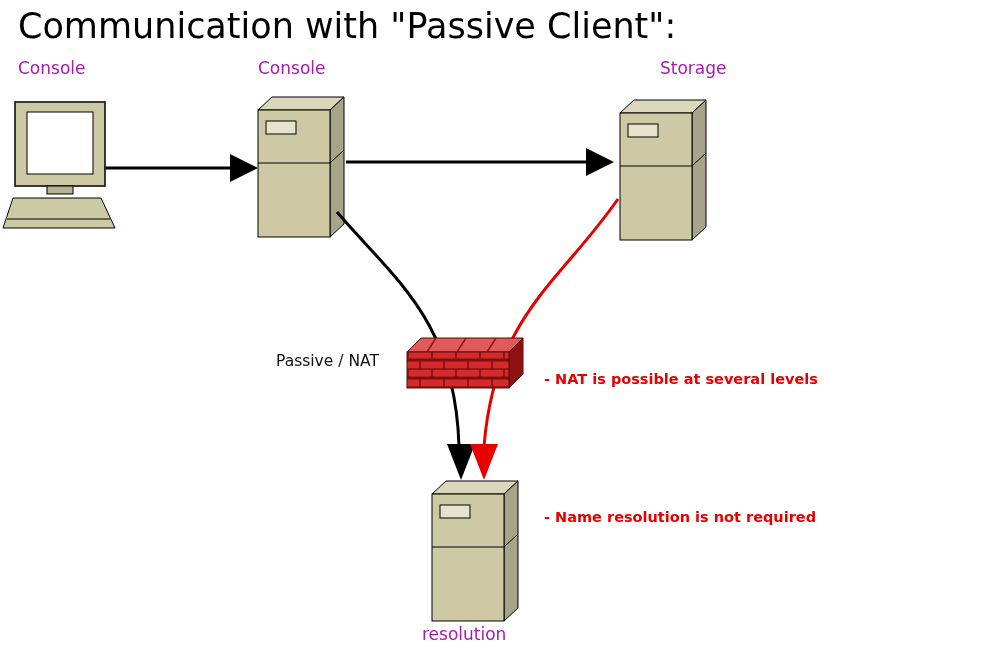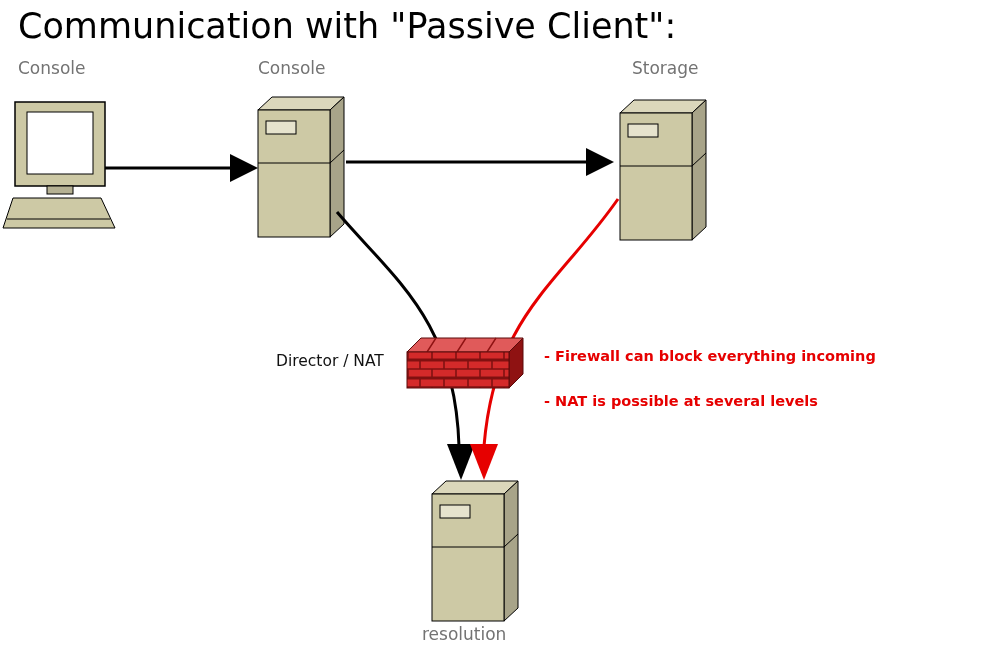--- a/index.html
+++ b/index.html
@@ -6,36 +6,36 @@
   .canvas{
     position:relative;width:1000px;height:648px;background:#fff;
     font-family:"DejaVu Sans","Liberation Sans",sans-serif;overflow:hidden;
   }
   .canvas > svg{position:absolute;left:0;top:0;}
   .title{
     position:absolute;left:18px;top:6px;font-size:35px;color:#000;
     white-space:nowrap;letter-spacing:0;
   }
   .node-label{
-    position:absolute;font-size:17px;color:#737373;white-space:nowrap;
+    position:absolute;font-size:17px;color:#a21caf;white-space:nowrap;
   }
   .fw-label{
     position:absolute;left:276px;top:352px;font-size:15.5px;color:#111;white-space:nowrap;
   }
   .note{
     position:absolute;left:544px;font-size:14.5px;font-weight:bold;
     color:#e60000;white-space:nowrap;
   }
   .note.n1{top:348px;}
-  .note.n2{top:393px;}
+  .note.n2{top:371px;}
   .note.n3{top:487px;}
   .note.n4{top:509px;}
   .lbl-console{left:18px;top:58px;}
   .lbl-director{left:258px;top:58px;}
-  .lbl-storage{left:632px;top:58px;}
+  .lbl-storage{left:660px;top:58px;}
   .lbl-filedaemon{left:422px;top:624px;}
 </style>
 </head>
 <body>
 
 <div class="canvas">
 
   <svg width="1000" height="648" viewBox="0 0 1000 648">
     <defs>
       <pattern id="brickF" width="24" height="18" patternUnits="userSpaceOnUse">
@@ -87,19 +87,19 @@
 
     <polygon points="447,444 475,444 461,480" fill="#000"></polygon>
     <polygon points="470,444 498,444 484,480" fill="#e60000"></polygon>
   </svg>
 
   <div class="title">Communication with "Passive Client":</div>
 
   <div class="node-label lbl-console">Console</div>
   <div class="node-label lbl-director">Console</div>
   <div class="node-label lbl-storage">Storage</div>
-  <div class="fw-label">Director / NAT</div>
+  <div class="fw-label">Passive / NAT</div>
   <div class="node-label lbl-filedaemon">resolution</div>
 
-  <div class="note n1">- Firewall can block everything incoming</div>
   <div class="note n2">- NAT is possible at several levels</div>
+  <div class="note n4">- Name resolution is not required</div>
 
 </div>
 
 </body></html>

